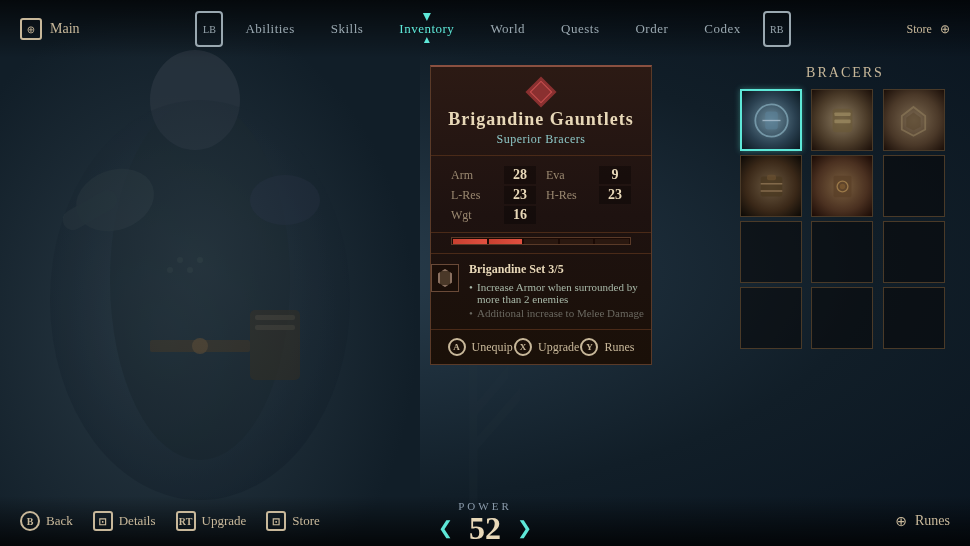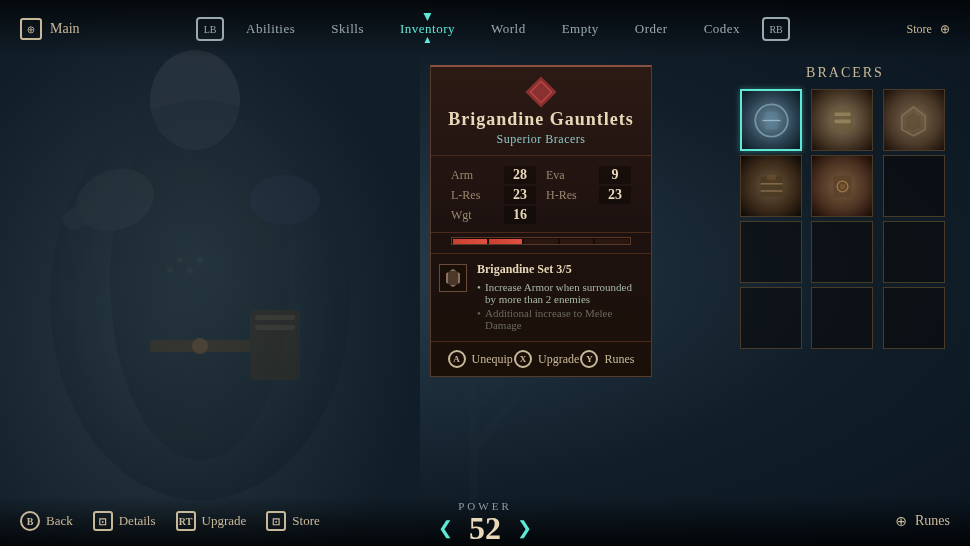--- a/index.html
+++ b/index.html
@@ -94,21 +94,21 @@
       position: absolute;
       top: -2px;
       left: 50%;
       transform: translateX(-50%);
       width: 8px; height: 8px;
       background: #5ee8d8;
       clip-path: polygon(50% 100%, 0% 0%, 100% 0%);
     }
 
     .nav-bumper {
-      width: 28px; height: 24px;
+      width: 28px; height: 36px;
       border: 2px solid #9aa8b0;
       border-radius: 4px;
       display: flex; align-items: center; justify-content: center;
       font-size: 10px;
       color: #9aa8b0;
       margin: 0 4px;
     }
 
     .nav-right {
       display: flex;
@@ -218,21 +218,21 @@
       margin: 1px;
     }
     .progress-segment.filled {
       background: linear-gradient(to right, #c84030, #e05040);
     }
     .progress-segment.empty {
       background: #2a1810;
     }
 
     .set-bonus-area {
-      padding: 8px 8px;
+      padding: 8px 0;
       border-bottom: 1px solid #4a2a18;
       display: flex;
       gap: 10px;
       align-items: flex-start;
     }
 
     .set-icon {
       width: 28px; height: 28px;
       border: 1px solid #6a4a38;
       background: #1a0e08;
@@ -544,21 +544,21 @@
   </div>
 
   <div class="nav-center">
     <div class="nav-bumper">
         <span>LB</span>
       </div>
     <div class="nav-item">Abilities</div>
     <div class="nav-item">Skills</div>
     <div class="nav-item active">Inventory</div>
     <div class="nav-item">World</div>
-    <div class="nav-item">Empty</div>
+    <div class="nav-item">Quests</div>
     <div class="nav-item">Order</div>
     <div class="nav-item">Codex</div>
     <div class="nav-bumper">
         <span>RB</span>
       </div>
   </div>
 
   <div class="nav-right">
     <span>Store</span>
     <div class="btn-icon">⊕</div>

